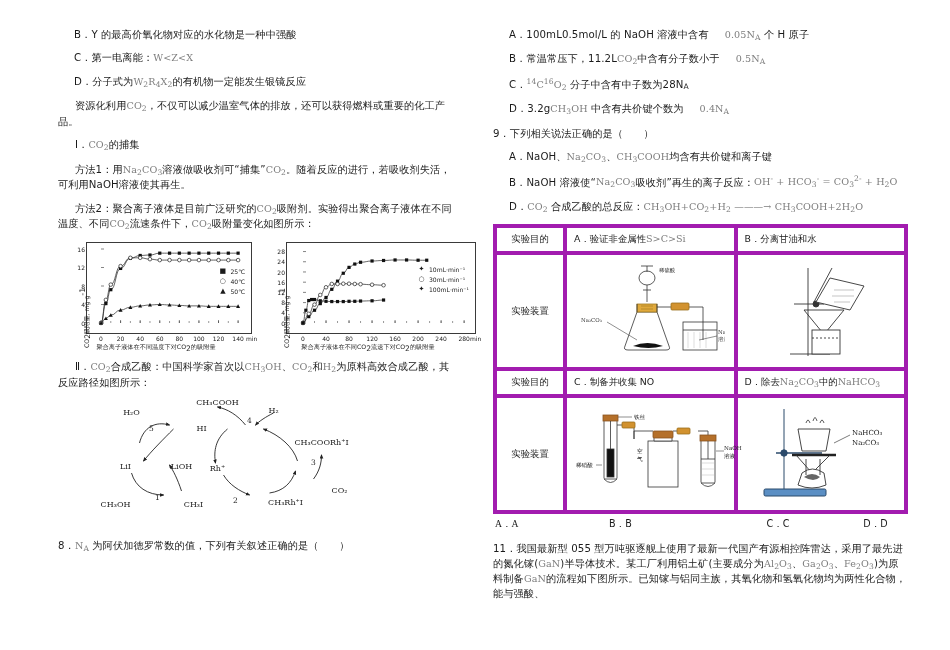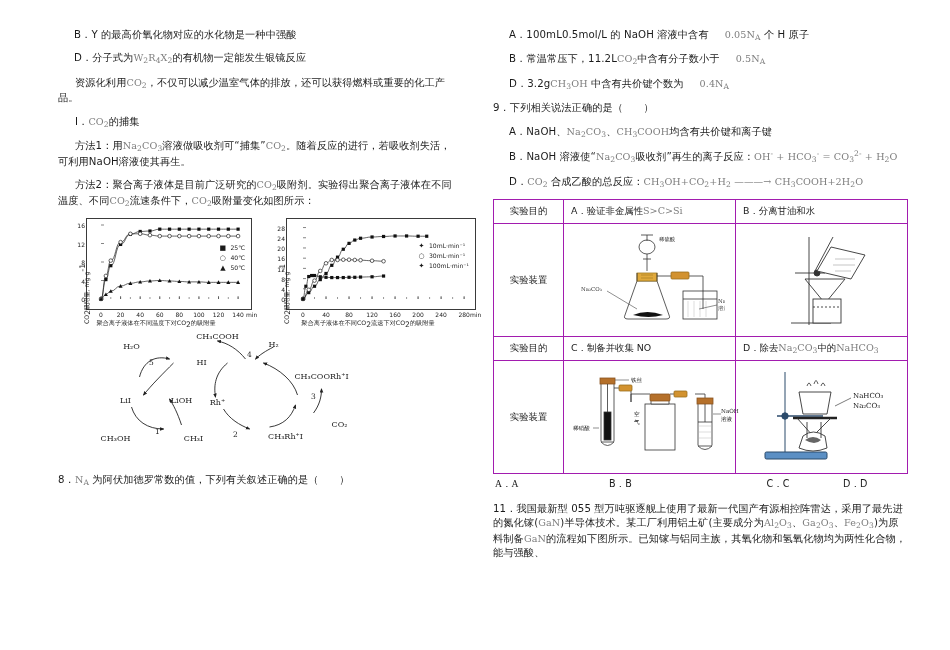--- a/index.html
+++ b/index.html
@@ -43,36 +43,37 @@
   .legend { position:absolute; font-size:6.1px; line-height:1.65; color:#1b1b1b; white-space:nowrap; }
   .legend div { display:flex; align-items:center; gap:3px; }
   .lgm { width:9px; text-align:center; font-size:7px; line-height:1; }
   .cap { font-size:6.2px; text-align:center; color:#2a2a2a; margin-top:9px; }
 
   
   .cycle { width:100%; margin:0 0 6px 0; }
 
   
   table.exp { border-collapse:collapse; width:100%; margin-top:7px; table-layout:fixed; }
-  table.exp td { border:1px solid #a21caf; font-size:9.4px; padding:5px 7px; vertical-align:middle; }
+  table.exp td { border:4px solid #a21caf; font-size:9.4px; padding:5px 7px; vertical-align:middle; }
   td.lbl { width:70px; text-align:center; white-space:nowrap; }
   td.hd  { font-weight:normal; }
   td.fig { height:104px; text-align:center; padding:2px; }
   .abcd { display:flex; font-size:9.6px; margin-top:4px; }
   .abcd span { display:block; }
-  .a1{ width:70px; text-align:left; padding-left:2px;font-family:Liberation Serif, serif;} .a2{ width:150px;padding-left:46px;} .a3{ width:130px; text-align:center;} .a4{ flex:1; }
+  .a1{ width:70px; text-align:left; padding-left:2px;font-family:Liberation Serif, serif;} .a2{ width:150px;padding-left:46px;} .a3{ width:130px; text-align:center;} .a4{ flex:1; text-align:center;}
 </style>
 </head>
 <body>
 
 <div class="page">
 
   <div class="col col-left">
 
     <p class="ln opt">B．Y 的最高价氧化物对应的水化物是一种中强酸</p>
+    <p class="ln opt">C．第一电离能：<span class="mi">W&lt;Z&lt;X</span></p>
     <p class="ln opt">D．分子式为<span class="mi">W<span class="sub">2</span>R<span class="sub">4</span>X<span class="sub">2</span></span>的有机物一定能发生银镜反应</p>
 
 
     <p class="ln ind">资源化利用<span class="mi">CO<span class="sub">2</span></span>，不仅可以减少温室气体的排放，还可以获得燃料或重要的化工产品。</p>
 
     <p class="ln ind">Ⅰ．<span class="mi">CO<span class="sub">2</span></span>的捕集</p>
 
     <p class="ln ind">方法1：用<span class="mi">Na<span class="sub">2</span>CO<span class="sub">3</span></span>溶液做吸收剂可“捕集”<span class="mi">CO<span class="sub">2</span></span>。随着反应的进行，若吸收剂失活，可利用NaOH溶液使其再生。</p>
 
     <p class="ln ind">方法2：聚合离子液体是目前广泛研究的<span class="mi">CO<span class="sub">2</span></span>吸附剂。实验得出聚合离子液体在不同温度、不同<span class="mi">CO<span class="sub">2</span></span>流速条件下，<span class="mi">CO<span class="sub">2</span></span>吸附量变化如图所示：</p>
@@ -307,20 +308,21 @@
             <div class="ytick" style="top: 39.1724px;">16</div>
             <div class="ytick" style="top: 28.9655px;">20</div>
             <div class="ytick" style="top: 18.7586px;">24</div>
             <div class="ytick" style="top: 8.55172px;">28</div>
             <div class="xunit" style="left: 183px;">min</div>
           </div>
         <div class="cap">聚合离子液体在不同CO<span class="sub">2</span>流速下对CO<span class="sub">2</span>的吸附量</div>
       </div>
     </div>
 
+    <p class="ln ind" style="margin-top:8px">Ⅱ．<span class="mi">CO<span class="sub">2</span></span>合成乙酸：中国科学家首次以<span class="mi">CH<span class="sub">3</span>OH</span>、<span class="mi">CO<span class="sub">2</span></span>和<span class="mi">H<span class="sub">2</span></span>为原料高效合成乙酸，其反应路径如图所示：</p>
 
     
     <svg class="cycle" viewBox="0 0 360 128" width="360" height="128">
       <g fill="none" stroke="#222" stroke-width="0.9">
         <path d="M62,44 C66,28 78,22 92,26" marker-end="url(#ar)"></path>
         <path d="M96,30 C86,40 74,52 66,62" marker-end="url(#ar)"></path>
         <path d="M54,74 C58,88 70,96 86,96" marker-end="url(#ar)"></path>
         <path d="M104,92 C100,80 96,72 92,66" marker-end="url(#ar)"></path>
         <path d="M150,30 C138,40 136,52 138,64" marker-end="url(#ar)"></path>
         <path d="M146,76 C152,86 162,92 172,96" marker-end="url(#ar)"></path>
@@ -358,20 +360,21 @@
       </g>
     </svg>
 
     <p class="ln q" style="margin-top:2px">8．<span class="mi">N<span class="sub">A</span></span>&nbsp;为阿伏加德罗常数的值，下列有关叙述正确的是（　　）</p>
   </div>
 
   <div class="col col-right">
 
     <p class="ln opt">A．100mL0.5mol/L 的 NaOH 溶液中含有<span class="mi gray">0.05N<span class="sub">A</span></span> 个 H 原子</p>
     <p class="ln opt">B．常温常压下，11.2L<span class="mi">CO<span class="sub">2</span></span>中含有分子数小于<span class="mi gray">0.5N<span class="sub">A</span></span></p>
+    <p class="ln opt">C．<span class="mi"><span class="sup">14</span>C<span class="sup">16</span>O<span class="sub">2</span></span> 分子中含有中子数为28N<span class="sub">A</span></p>
     <p class="ln opt">D．3.2g<span class="mi">CH<span class="sub">3</span>OH</span> 中含有共价键个数为<span class="mi gray">0.4N<span class="sub">A</span></span></p>
 
     <p class="ln q">9．下列相关说法正确的是（　　）</p>
 
     <p class="ln opt">A．NaOH、<span class="mi">Na<span class="sub">2</span>CO<span class="sub">3</span></span>、<span class="mi">CH<span class="sub">3</span>COOH</span>均含有共价键和离子键</p>
     <p class="ln opt">B．NaOH 溶液使“<span class="mi">Na<span class="sub">2</span>CO<span class="sub">3</span></span>吸收剂”再生的离子反应：<span class="mi">OH<span class="sup">-</span> +</span> <span class="mi dim">HCO<span class="sub">3</span><span class="sup">-</span> = CO<span class="sub">3</span><span class="sup">2-</span> + H<span class="sub">2</span>O</span></p>
     <p class="ln opt">D．<span class="mi">CO<span class="sub">2</span></span> 合成乙酸的总反应：<span class="mi">CH<span class="sub">3</span>OH+CO<span class="sub">2</span>+H<span class="sub">2</span></span>&nbsp;<span class="mi dim">———→</span>&nbsp;<span class="mi">CH<span class="sub">3</span>COOH+2H<span class="sub">2</span>O</span></p>
 
 
     <table class="exp">

